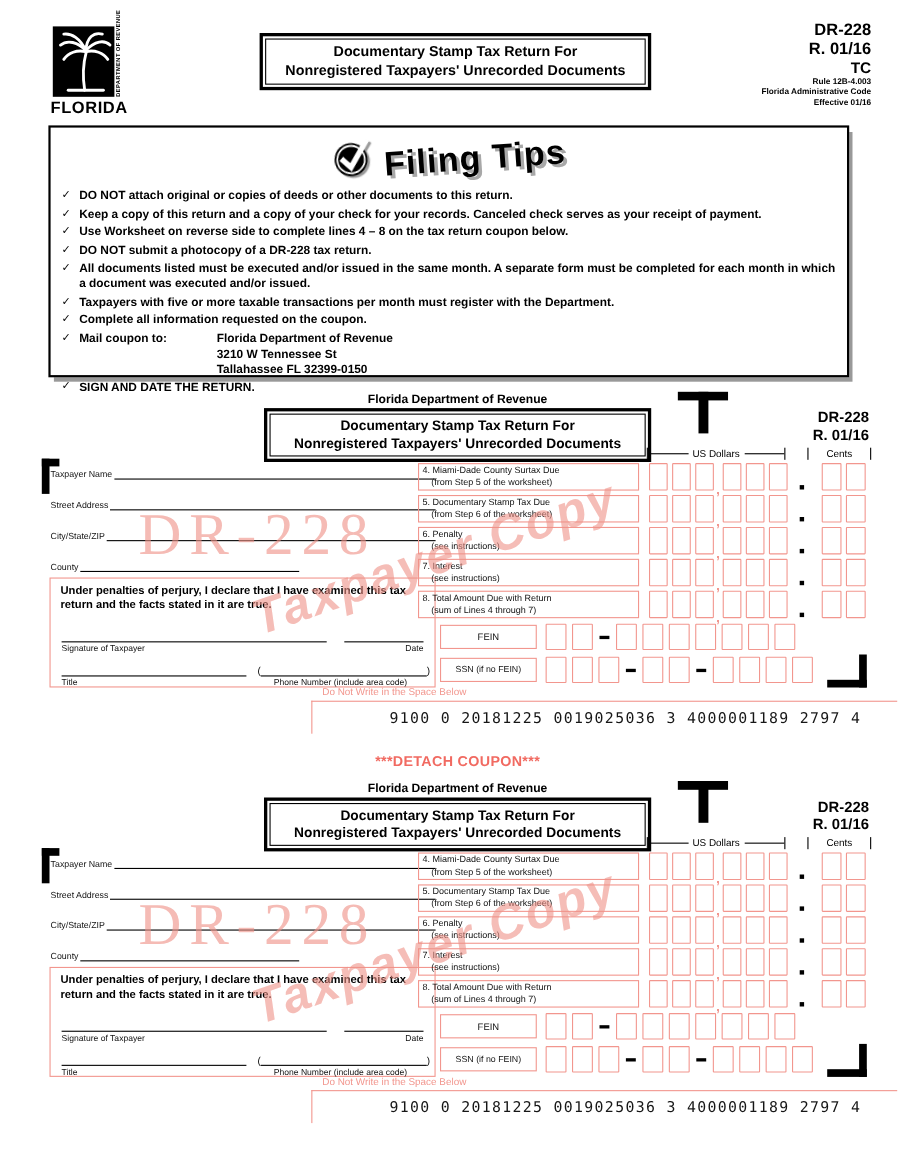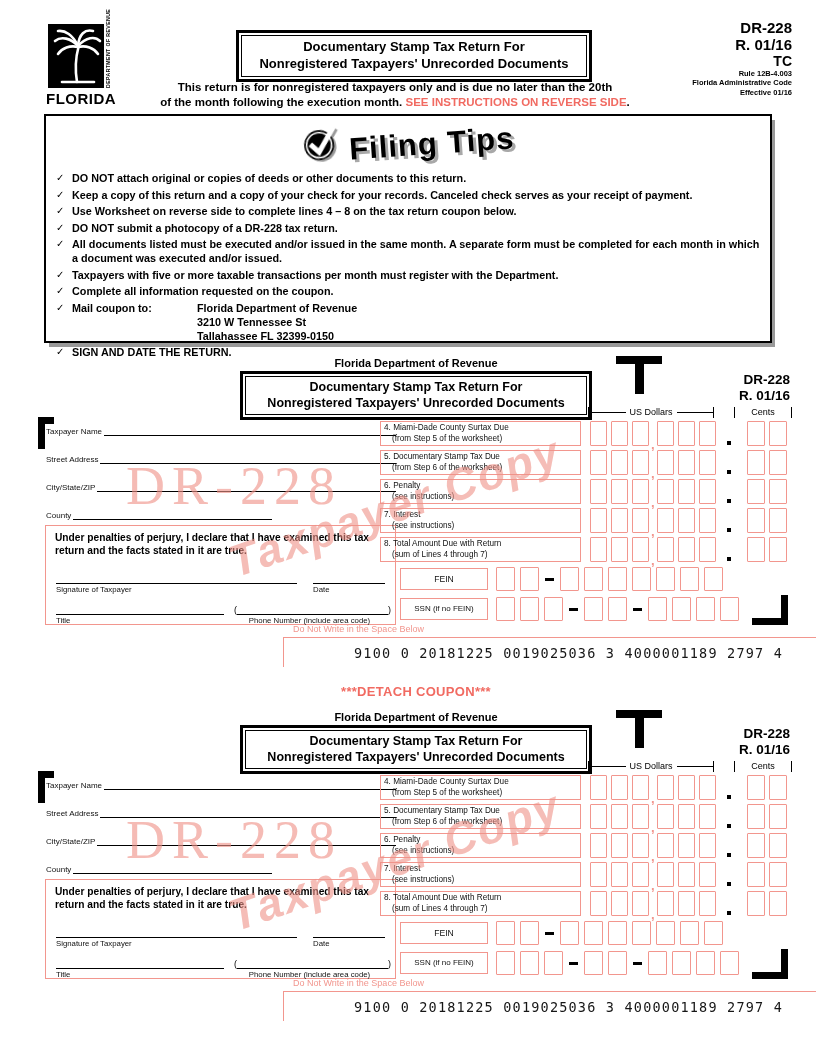--- a/index.html
+++ b/index.html
@@ -68,21 +68,21 @@
   .ln { border-bottom:1px solid #000; height:11px; flex:1; }
 
   .pjbox { position:absolute; left:45px; top:170px; width:351px; height:100px;
     border:1px solid var(--pink); background:transparent; }
   .pj-statement { margin:5px 9px 0 9px; font-weight:bold; font-size:10.2px; line-height:1.28; }
   .pj-sigrow { position:absolute; left:10px; right:10px; top:46px; display:flex;
     align-items:flex-end; gap:16px; }
   .fld { flex:1; } .fld-date { flex:none; width:72px; text-align:left; }
   .fld .ln { display:block; width:100%; height:12px; }
   .fld .lbl { font-size:7.8px; margin-top:1px; color:#111; }
-  .fld-date .lbl { text-align:left; }
+  .fld-date .lbl { text-align:right; }
   .pj-titlerow { position:absolute; left:10px; right:10px; top:77px; display:flex;
     align-items:flex-end; gap:10px; }
   .fld-title { flex:none; width:168px; }
   .fld-phone { flex:1; }
   .phone-top { display:flex; align-items:flex-end; }
   .paren { font-size:9px; line-height:9px; }
   .ln-short { width:22px; flex:none; }
   .fld-phone .lbl { text-align:center; }
 
   .amt-row { position:absolute; left:0; width:816px; height:27px; }
@@ -146,24 +146,20 @@
 
   <div class="hdr-meta">
     <div class="m1">DR-228</div>
     <div class="m1">R. 01/16</div>
     <div class="m2">TC</div>
     <div class="m3">Rule 12B-4.003</div>
     <div class="m3">Florida Administrative Code</div>
     <div class="m3">Effective 01/16</div>
   </div>
 
-  <div class="hdr-sub">
-    <div>This return is for nonregistered taxpayers only and is due no later than the 20th</div>
-    <div><span>of the month following the execution month. </span><span class="red-text">SEE INSTRUCTIONS ON REVERSE SIDE</span><span>.</span></div>
-  </div>
 
   <div class="tips">
     <div class="tips-title">
       <svg width="38" height="38" viewBox="0 0 38 38">
         <circle cx="18" cy="20" r="15" fill="#000"></circle>
         <circle cx="18" cy="20" r="12.5" fill="none" stroke="#fff" stroke-width="1.6"></circle>
         <path d="M11,20 L17,27 L33,6" fill="none" stroke="#fff" stroke-width="5" stroke-linecap="square"></path>
       </svg>
       <span class="tips-word">Filing Tips</span>
     </div>

